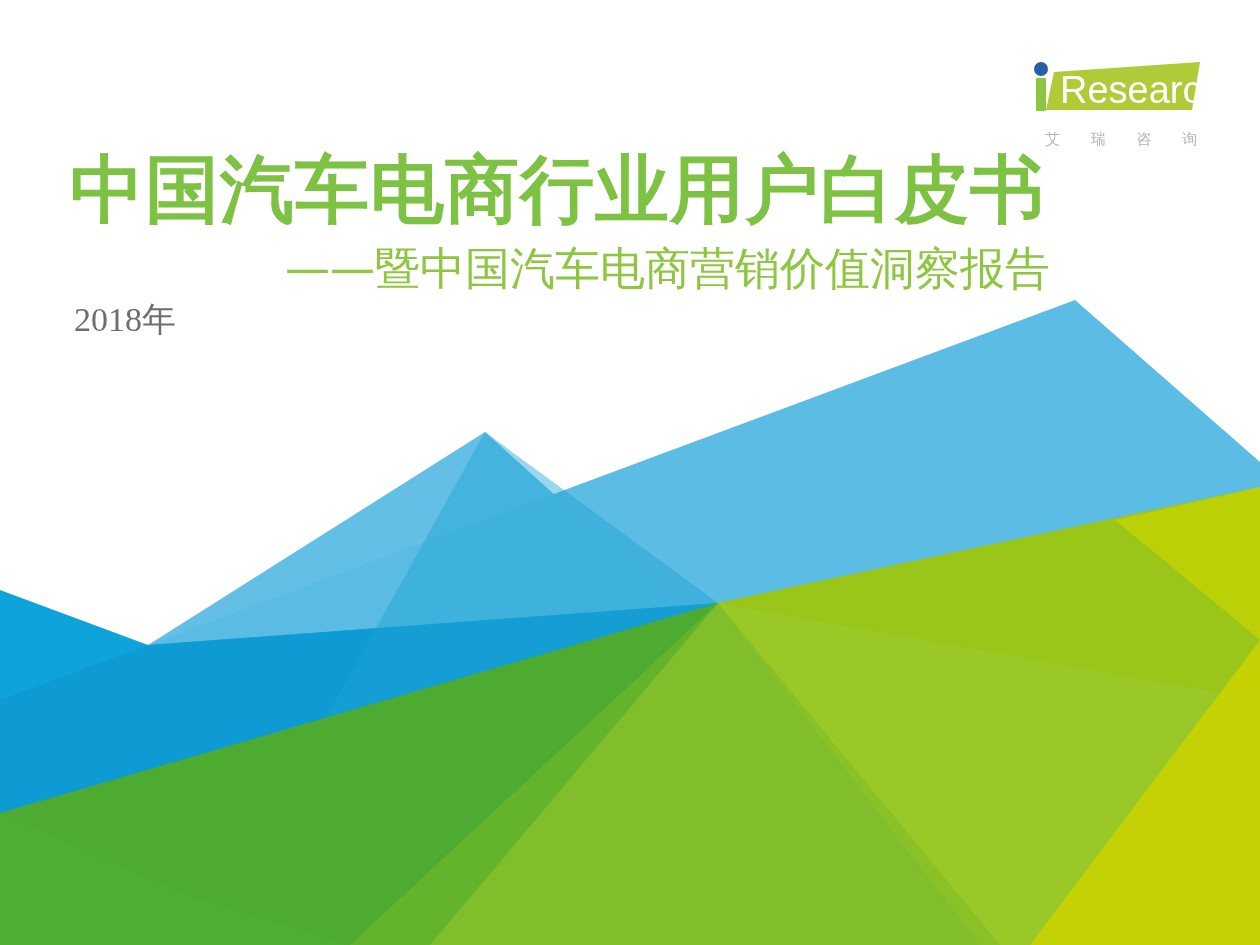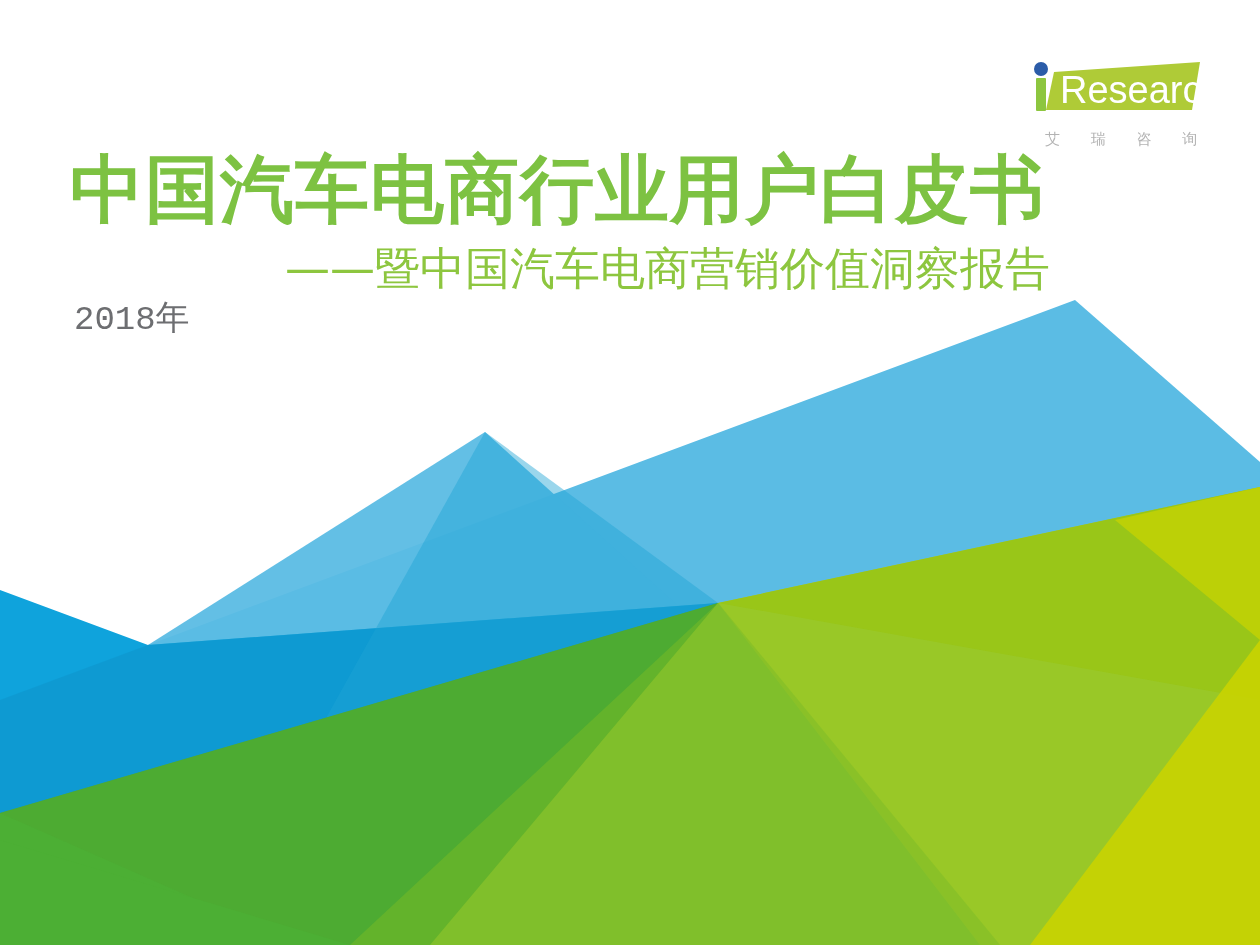--- a/index.html
+++ b/index.html
@@ -82,21 +82,21 @@
     font-family: "DejaVu Sans", "Liberation Sans", sans-serif;
   }
   #title-year {
     position: absolute;
     left: 74px;
     top: 298px;
     font-size: 34px;
     line-height: 44px;
     color: #6D6E71;
     white-space: nowrap;
-    font-family: Liberation Mono, monospace;
+    font-family: Liberation Serif, serif;
   }
 </style>
 </head>
 <body>
 
 <div id="slide">
 
   <svg id="bg-art" viewBox="0 0 1260 945" preserveAspectRatio="none">
 
     <polygon points="1075,300 1260,462 1260,560 640,945 330,945 148,645" fill="#5BBCE4"></polygon>

